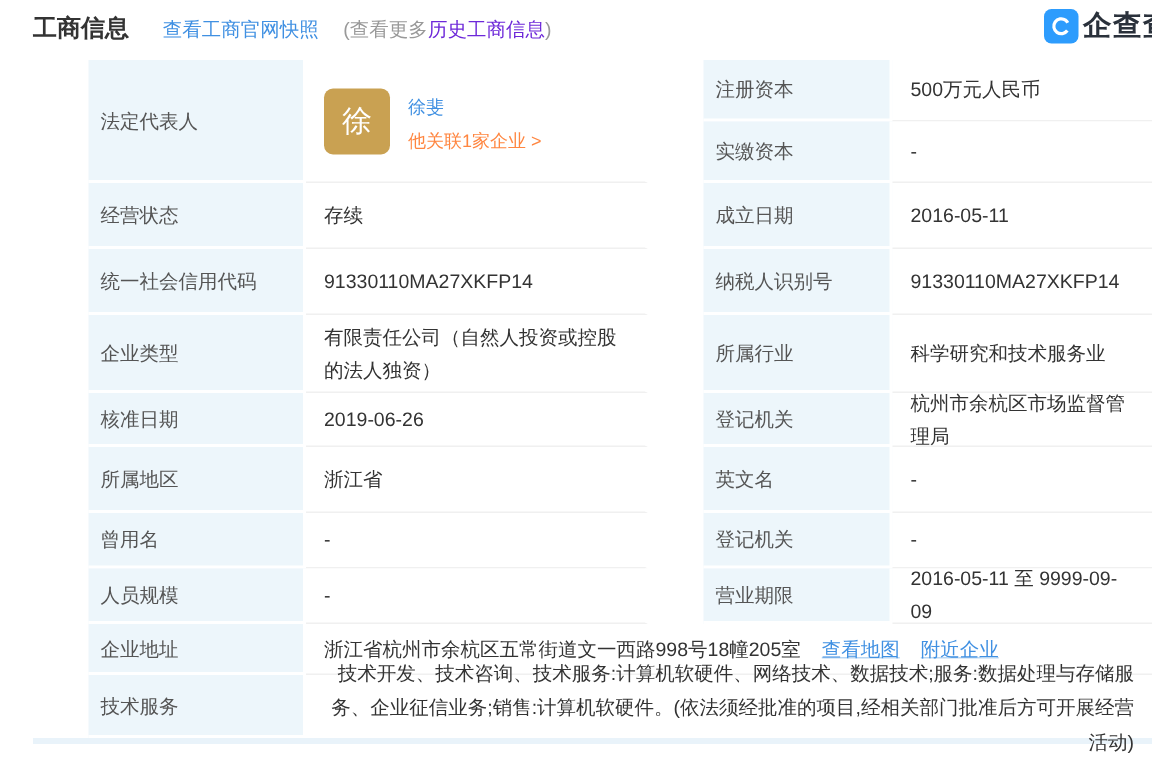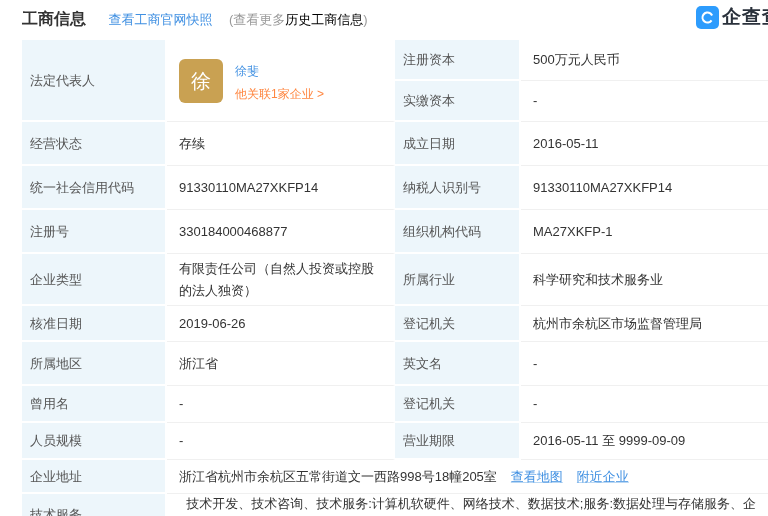--- a/index.html
+++ b/index.html
@@ -5,30 +5,30 @@
   * { margin:0; padding:0; box-sizing:border-box; }
   html,body { background:#fff; }
   body { font-family:"Liberation Sans","DejaVu Sans",sans-serif; }
   .page { position:relative; width:768px; height:516px; background:#fff; overflow:hidden; }
 
   
   .header { position:relative; height:38px; padding:9px 0 0 22px; white-space:nowrap; }
   .title { display:inline-block; font-size:16px; font-weight:bold; color:#333; vertical-align:middle; }
   .snapshot-link { display:inline-block; margin-left:18px; font-size:13px; color:#4090e2; text-decoration:none; vertical-align:middle; cursor:pointer; }
   .more-wrap { display:inline-block; margin-left:12px; font-size:13px; color:#999; vertical-align:middle; }
-  .history-link { color:#000000; text-decoration:none; cursor:pointer;text-align:center; }
+  .history-link { color:#6d28d9; text-decoration:none; cursor:pointer;text-align:center; }
   .logo { position:absolute; right:-14px; top:4px; display:flex; align-items:center; }
   .logo-icon { width:23px; height:23px; background:#2d9cfd; border-radius:5px; display:flex; align-items:center; justify-content:center; }
   .logo-text { margin-left:3px; font-size:19px; font-weight:bold; color:#2a313b; letter-spacing:1px; }
 
   
   .biz-table { position:absolute; left:22px; top:40px; right:0; }
   .row { display:flex; width:100%; }
   .cell { display:flex; align-items:center; font-size:13px; }
-  .lbl { background:#edf6fb; color:#555; padding:0 8px; border-right:2px solid #fff; border-bottom:2px solid #fff; flex:none; line-height:19px; }
+  .lbl { background:#edf6fb; color:#555; padding:0 8px; border-right:2px solid #fff; border-bottom:2px solid #fff; flex:none; line-height:19px;margin-left:37px; }
   .c1 { width:145px; }
   .c2 { width:126px; }
   .val { background:#fff; color:#333; padding:0 12px; border-bottom:1px solid #f0f0f0; line-height:22px; }
   .v1 { width:228px; flex:none; border-right:2px solid #fff; }
   .v2 { flex:1 1 auto; }
   .h38 { height:44px; } .h36 { height:36px; } .h37 { height:37px; }
   .h52 { height:52px; } .h34 { height:34px; } .h42 { height:42px; }
   .row1 { height:82px; }
   .row1 .c1, .row1 .v1 { height:82px; }
   .right-stack { flex:1 1 auto; display:flex; flex-direction:column; }
@@ -93,26 +93,20 @@
       <div class="cell val v2 h38">2016-05-11</div>
     </div>
 
     <div class="row">
       <div class="cell lbl c1 h38">统一社会信用代码</div>
       <div class="cell val v1 h38">91330110MA27XKFP14</div>
       <div class="cell lbl c2 h38">纳税人识别号</div>
       <div class="cell val v2 h38">91330110MA27XKFP14</div>
     </div>
 
-    <div class="row">
-      <div class="cell lbl c1 h38">注册号</div>
-      <div class="cell val v1 h38">330184000468877</div>
-      <div class="cell lbl c2 h38">组织机构代码</div>
-      <div class="cell val v2 h38">MA27XKFP-1</div>
-    </div>
 
     <div class="row">
       <div class="cell lbl c1 h52">企业类型</div>
       <div class="cell val v1 h52">有限责任公司（自然人投资或控股的法人独资）</div>
       <div class="cell lbl c2 h52">所属行业</div>
       <div class="cell val v2 h52">科学研究和技术服务业</div>
     </div>
 
     <div class="row">
       <div class="cell lbl c1 h36">核准日期</div>

